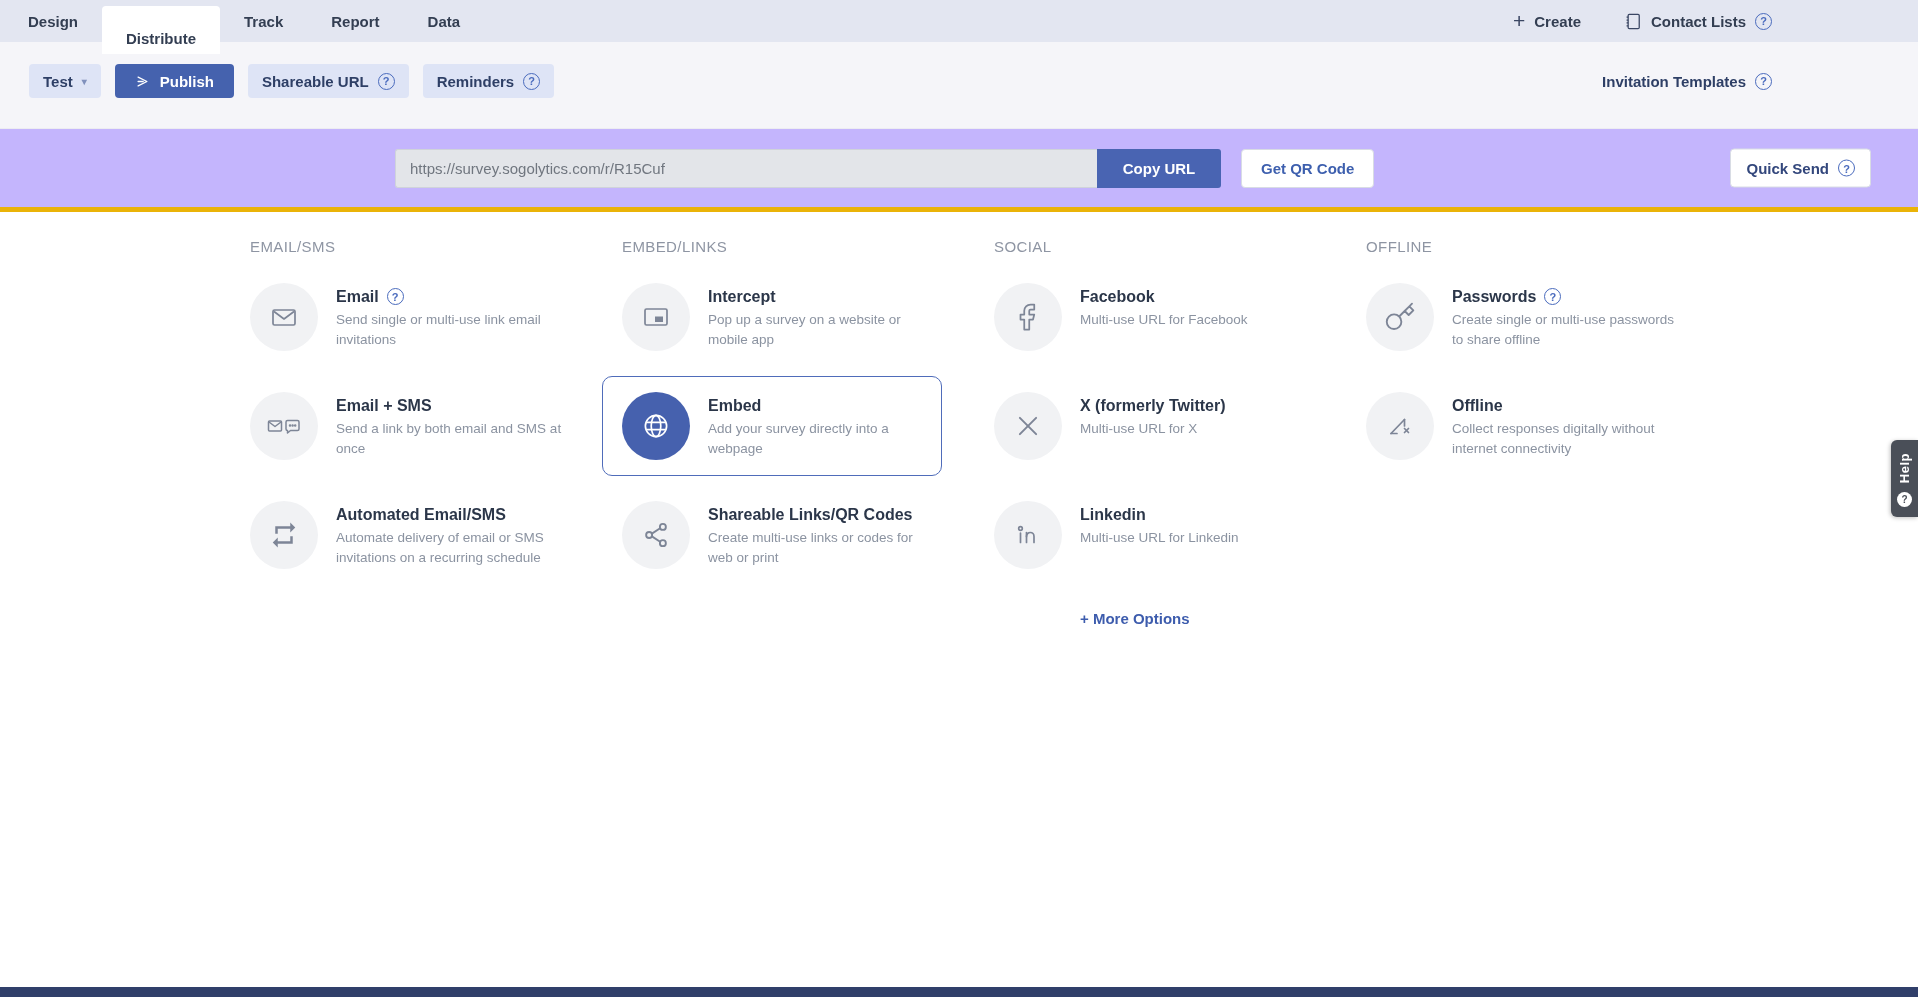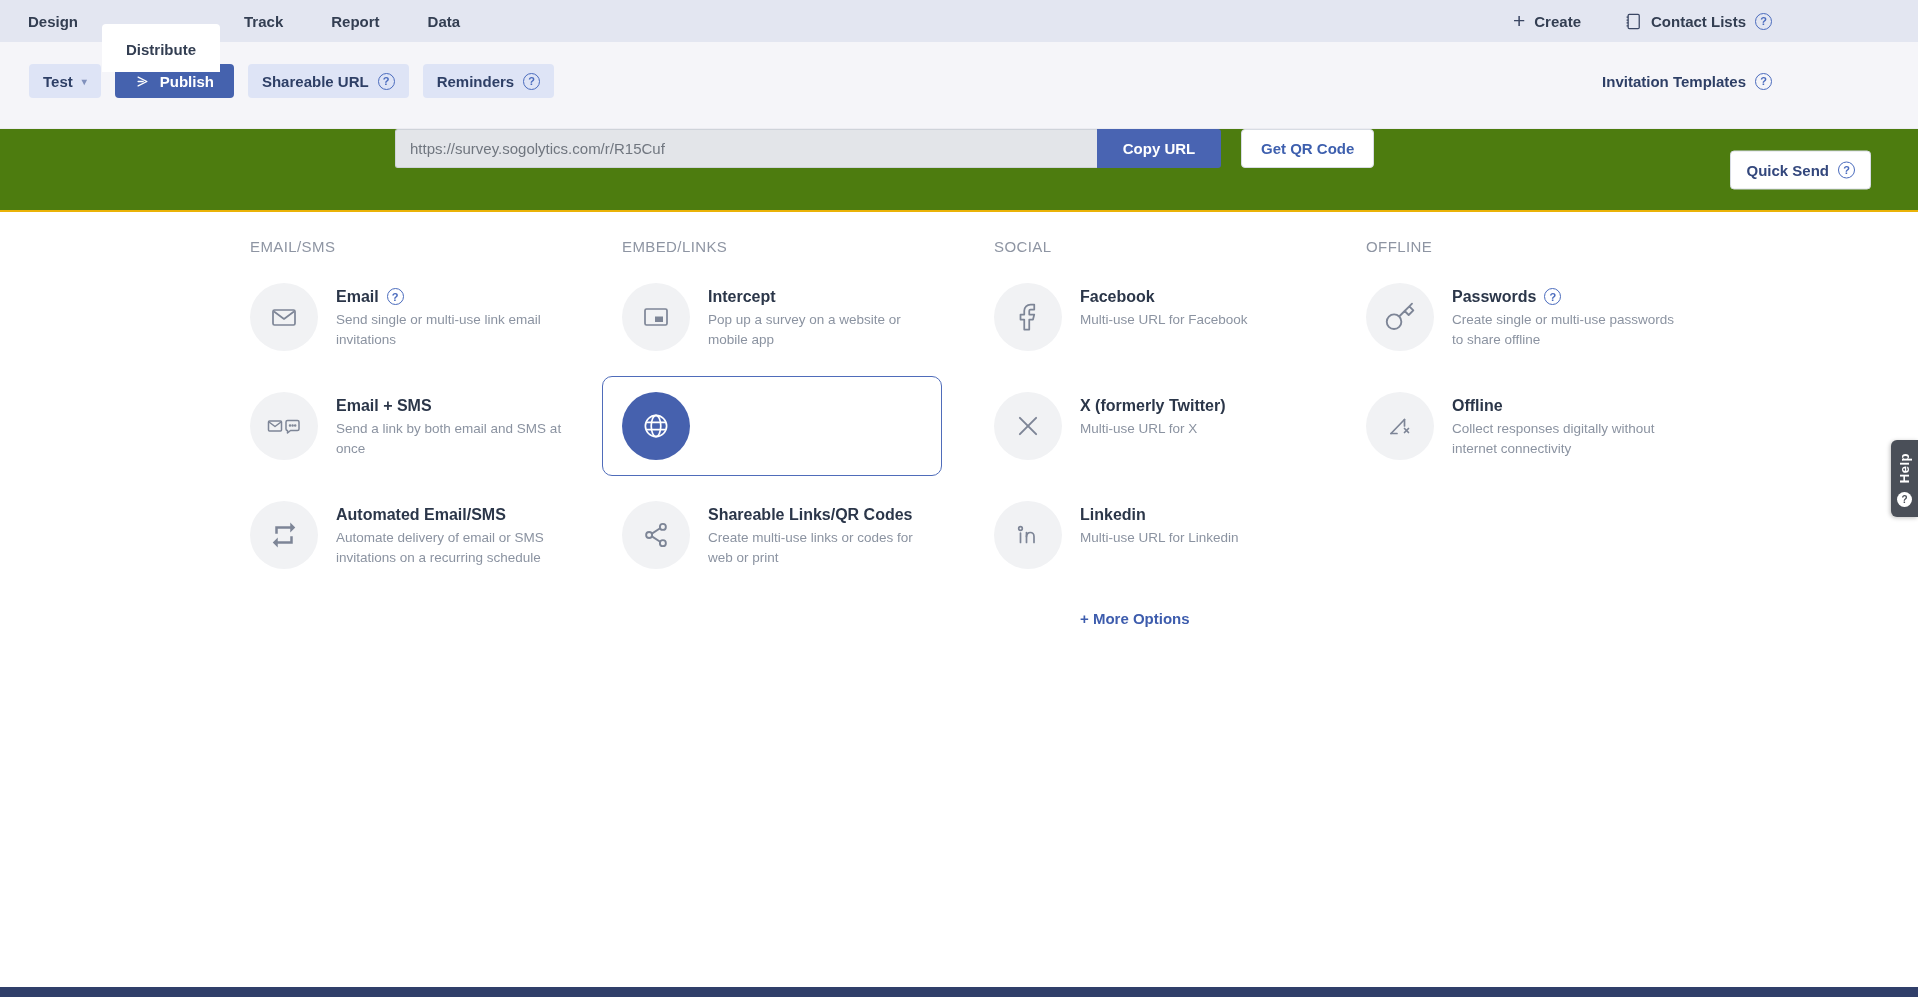--- a/index.html
+++ b/index.html
@@ -13,22 +13,22 @@
   .navbar {
     height:42px; background:#e3e6f1; display:flex; justify-content:space-between;
     padding-left:4px; position:relative; z-index:3;
   }
   .nav-tabs { display:flex; }
   .tab {
     display:flex; align-items:center; padding:0 24px; font-size:15px; font-weight:700;
     color:#333e52; cursor:pointer; white-space:nowrap;
   }
   .tab.active {
-    background:#ffffff; border-radius:4px 4px 0 0; height:48px; margin-top:24px;
-    align-items:flex-start; padding-top:17px;
+    background:#ffffff; border-radius:4px 4px 0 0; height:48px; margin-top:6px;
+    align-items:flex-start; padding-top:24px;
   }
   .nav-right { display:flex; align-items:center; gap:42px; padding-right:146px; }
   .nav-action { display:flex; align-items:center; gap:9px; font-size:15px; font-weight:700; color:#333e52; cursor:pointer; }
   .plus-icon { font-size:21px; font-weight:400; color:#3a4663; line-height:1; margin-top:-2px; }
   .qmark {
     width:17px; height:17px; border:1.5px solid #4a6bbd; border-radius:50%;
     display:inline-flex; align-items:center; justify-content:center;
     font-size:11px; font-weight:700; color:#4a6bbd; flex:none; background:transparent;
   }
   
@@ -42,21 +42,21 @@
     gap:9px; padding:0 14px; font-size:15px; font-weight:700; color:#2e3f66; cursor:pointer; border:none;
     font-family:inherit;
   }
   .caret { font-size:10px; color:#8191bd; margin-top:1px; }
   .btn-publish {
     height:34px; background:#4562ae; border-radius:4px; color:#fff; display:flex; align-items:center;
     gap:10px; padding:0 20px; font-size:15px; font-weight:700; border:none; cursor:pointer; font-family:inherit;
   }
   .invitation-link { display:flex; align-items:center; gap:9px; font-size:15px; font-weight:700; color:#2e3f66; cursor:pointer; }
   
-  .url-row { height:83px; background:#4d7c0f; border-bottom:2px solid #eab308; position:relative; display:flex; align-items:flex-start; }
+  .url-row { height:83px; background:#c4b5fd; border-bottom:5px solid #eab308; position:relative; display:flex; align-items:center; }
   .url-group { display:flex; align-items:center; margin-left:395px; }
   .url-input {
     width:702px; height:39px; background:#e3e5e9; border:1px solid #cfd3da; border-right:none;
     border-radius:3px 0 0 3px; padding:0 14px; font-size:15px; color:#70767f; font-family:inherit; outline:none;
   }
   .btn-copy {
     height:39px; width:124px; background:#4964b2; color:#fff; border:none; border-radius:0 3px 3px 0;
     font-size:15px; font-weight:700; cursor:pointer; font-family:inherit;
   }
   .btn-qr {
@@ -249,20 +249,26 @@
       <div class="item selected">
         <div class="circle">
           <span style="display: inline-flex;">
             <svg width="34" height="34" viewBox="0 0 32 32" fill="none" stroke="#ffffff" stroke-width="1.6">
               <circle cx="16" cy="16" r="10"></circle>
               <ellipse cx="16" cy="16" rx="4.5" ry="10"></ellipse>
               <path d="M6.8 12.5h18.4M6.8 19.5h18.4"></path>
             </svg>
           </span>
         </div>
+        <div class="item-text">
+          <div class="item-title-row">
+            <span class="item-title">Embed</span>
+          </div>
+          <div class="item-desc">Add your survey directly into a webpage</div>
+        </div>
       </div>
       <div class="item">
         <div class="circle">
           <span style="display: inline-flex;">
             <svg width="30" height="30" viewBox="0 0 24 24" fill="none" stroke="#7d8596" stroke-width="1.5">
               <circle cx="17.5" cy="5.5" r="2.4"></circle>
               <circle cx="6.5" cy="12" r="2.4"></circle>
               <circle cx="17.5" cy="18.5" r="2.4"></circle>
               <line x1="8.7" y1="10.9" x2="15.3" y2="6.6"></line>
               <line x1="8.7" y1="13.1" x2="15.3" y2="17.4"></line>

